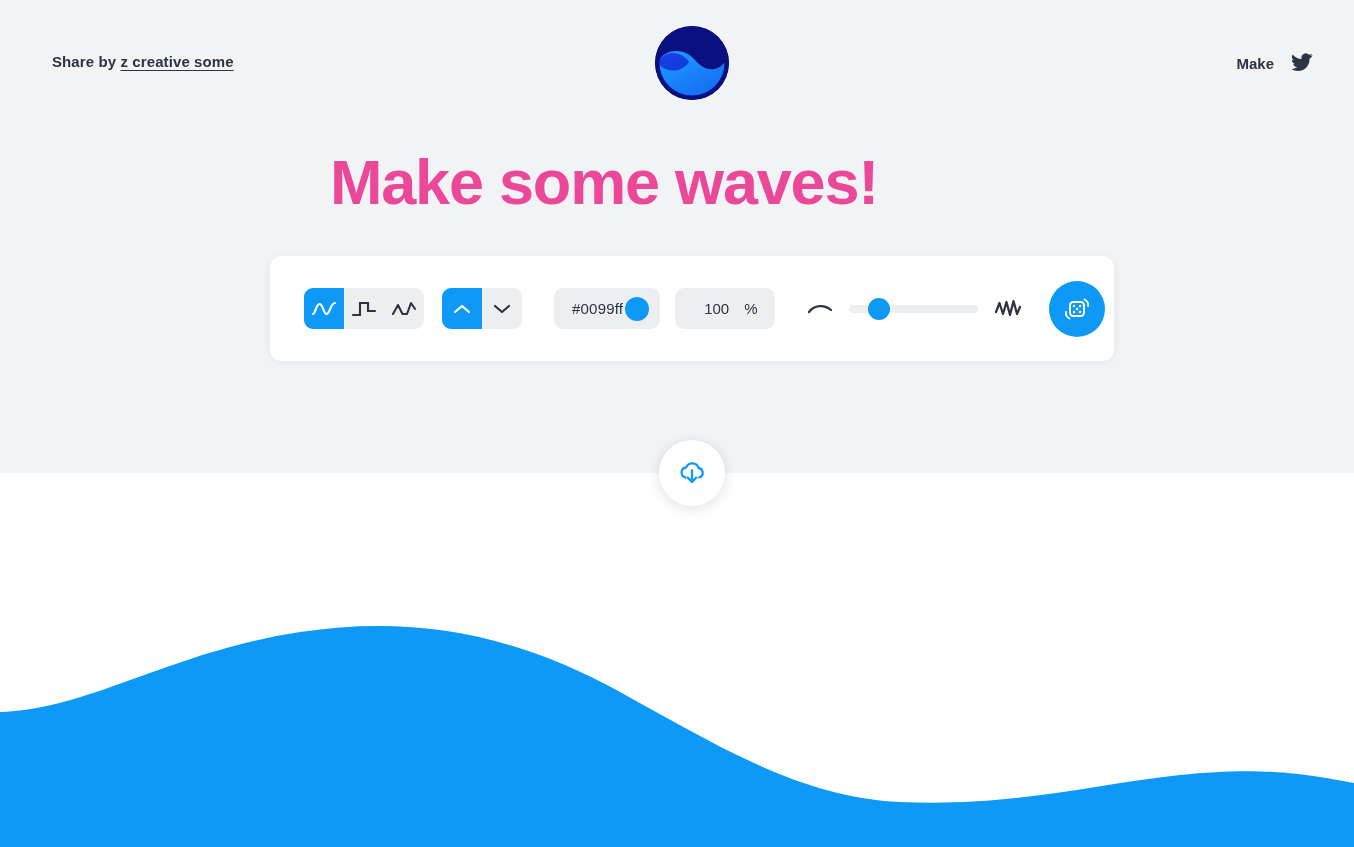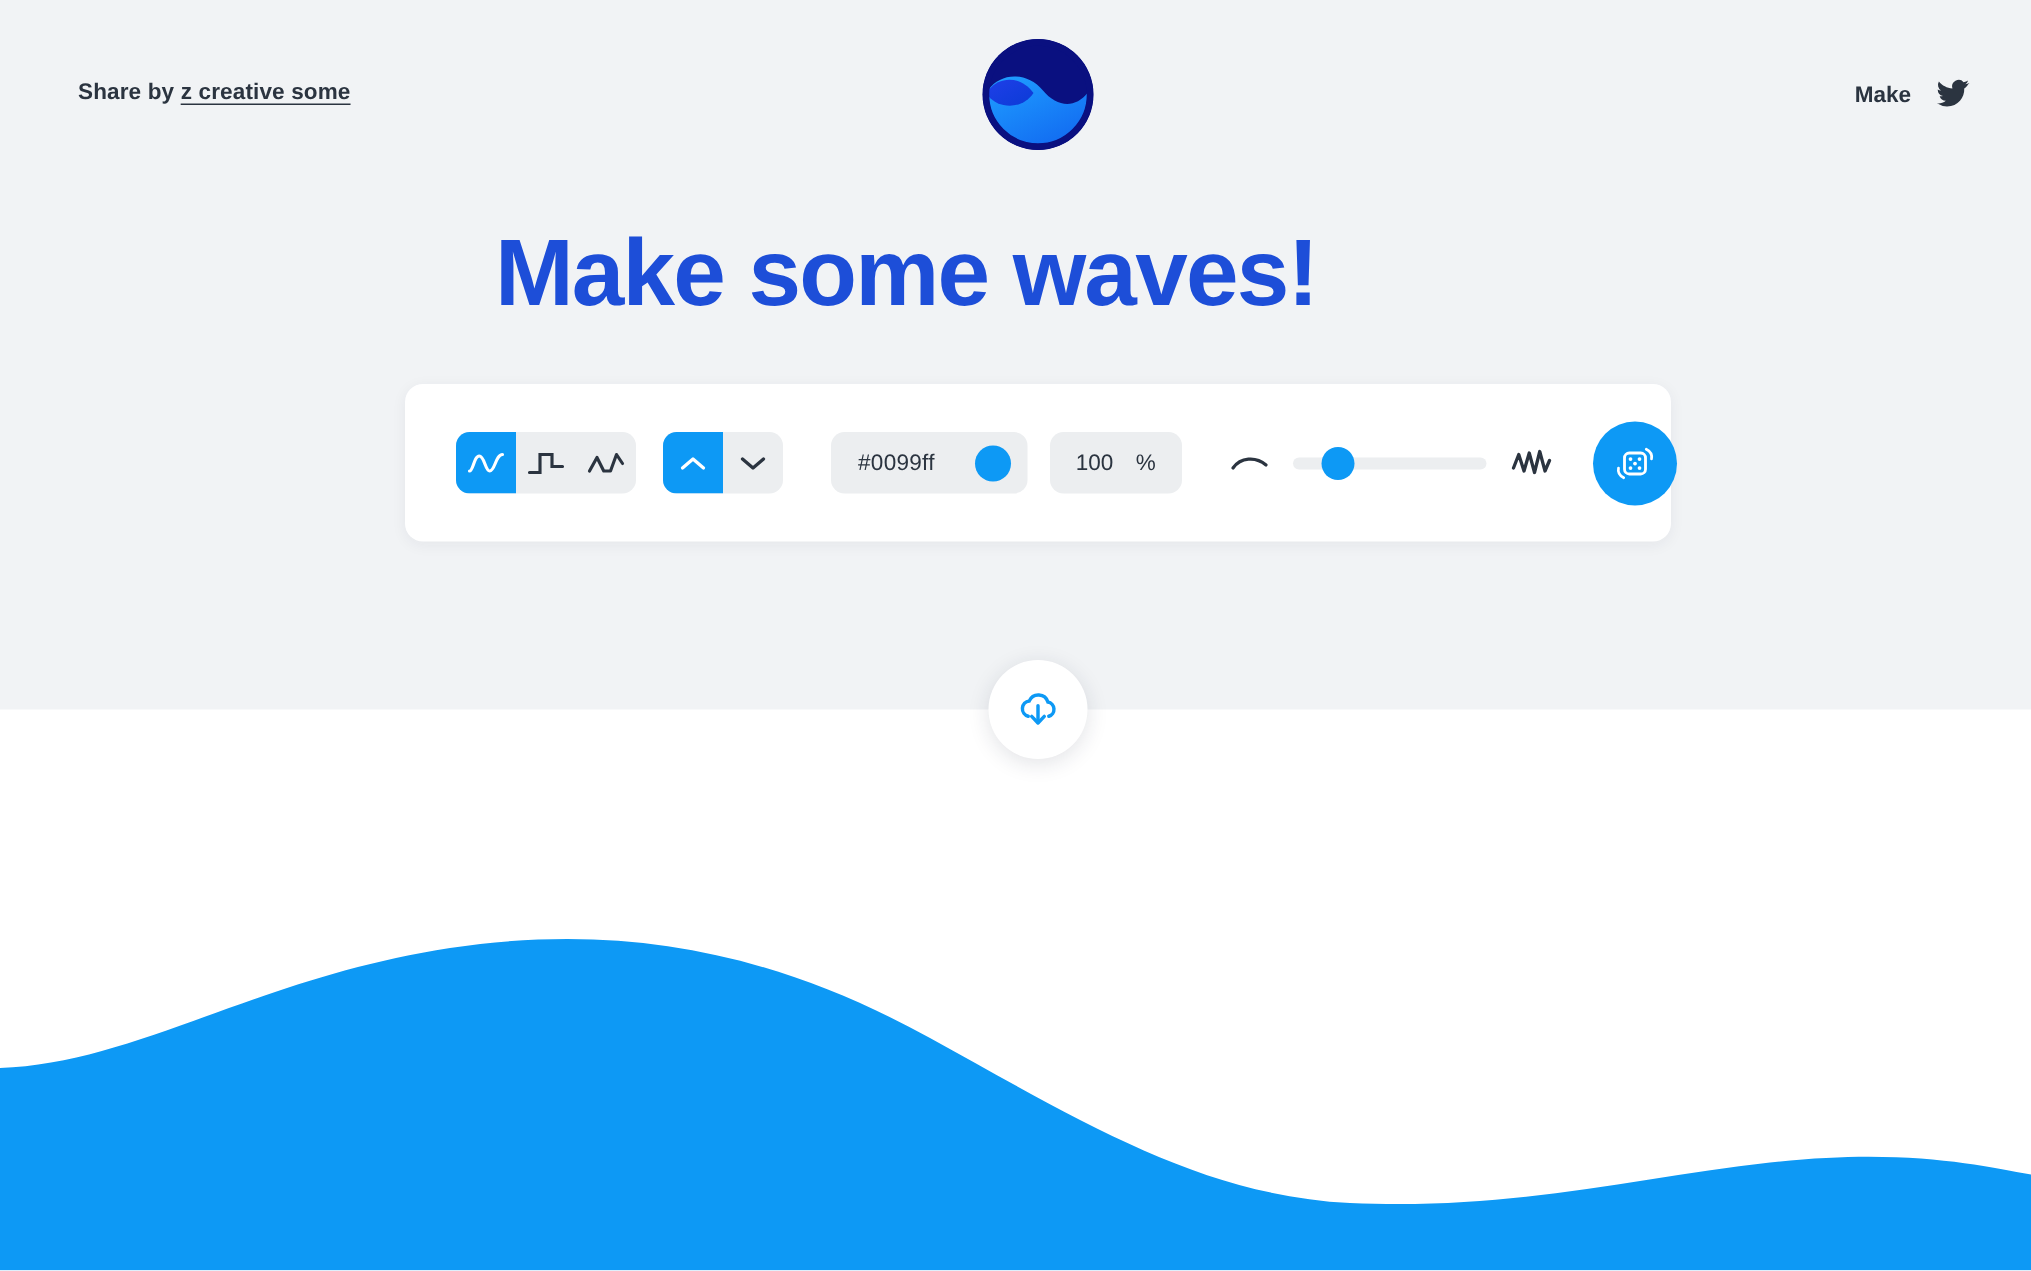--- a/index.html
+++ b/index.html
@@ -44,21 +44,21 @@
   }
   .share-label {
     font-size:15px; font-weight:700; color:#2b3440;
   }
   .tw-icon { width:24px; height:24px; display:block; }
 
   
   .title {
     position:absolute; left:0; top:140px; width:1208px;
     text-align:center;
-    font-size:63px; font-weight:800; color:#1d4ed8;
+    font-size:63px; font-weight:800; color:#ec4899;
     letter-spacing:-1.2px;
     line-height:84px;
   }
 
   
   .toolbar {
     position:absolute; left:270px; top:256px;
     width:844px; height:105px;
     background:#ffffff;
     border-radius:12px;
@@ -92,32 +92,32 @@
 
   .gap-20 { width:18px; }
   .gap-34 { width:32px; }
   .gap-16 { width:15px; }
 
   
   .pill {
     height:41px; background:#eceef0; border-radius:9px;
     display:flex; align-items:center;
   }
-  .pill-color { padding:0 11px 0 18px; gap:27px; }
+  .pill-color { padding:0 11px 0 18px; gap:2px; }
   .pill-color .hex {
     font-size:15px; color:#2b3440; font-weight:400;
     letter-spacing:.2px;
   }
   .swatch {
     width:24px; height:24px; border-radius:50%;
     background:#0d99f5;
     cursor:pointer;
   }
   .pill-opacity { padding:0 17px; gap:15px; }
-  .pill-opacity .num { font-size:15px; color:#2b3440; }
+  .pill-opacity .num { font-size:15px; color:#2b3440;margin-left:12px; }
   .pill-opacity .pct { font-size:15px; color:#2b3440; }
 
   
   .slider-cluster { display:flex; align-items:center; gap:16px; }
   .ico-simple, .ico-complex { display:block; }
   .slider {
     position:relative; width:129px; height:22px; cursor:pointer;
   }
   .slider-track {
     position:absolute; left:0; top:7px; width:129px; height:8px;

